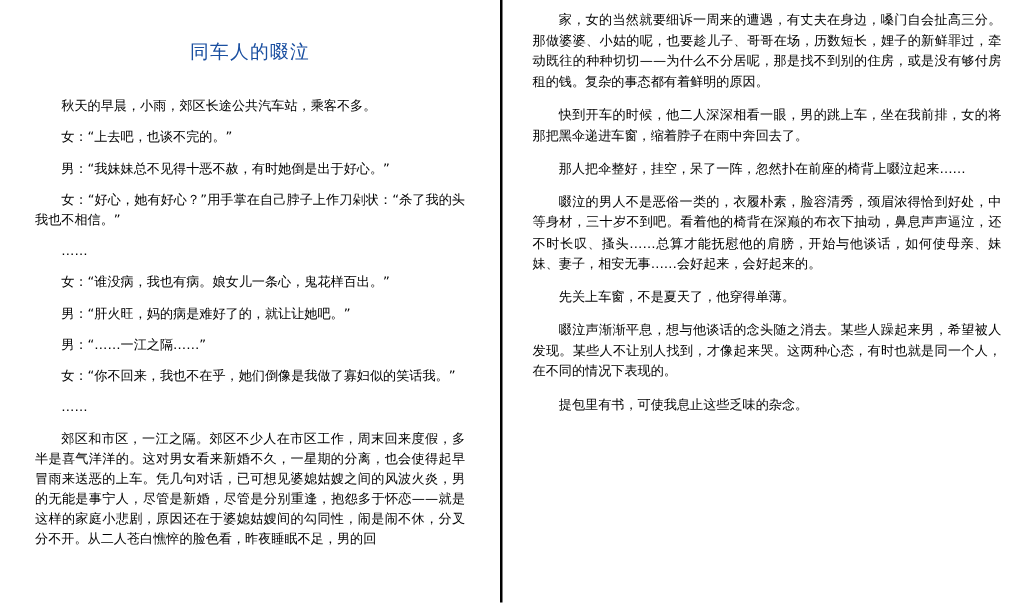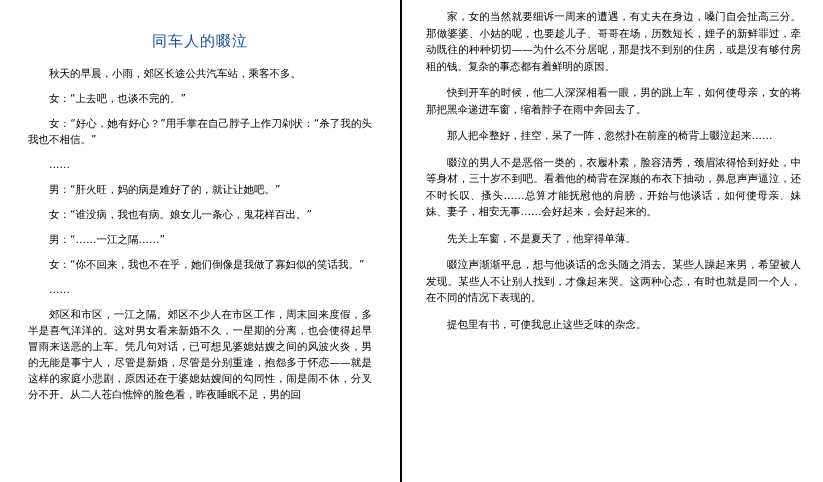--- a/index.html
+++ b/index.html
@@ -38,21 +38,21 @@
   }
   .col-right {
     width: 421px;
     padding: 8px 22px 0 24px;
   }
   .doc-title {
     text-align: center;
     font-size: 15px;
     color: #1a4fa0;
     font-weight: normal;
-    margin: 18px 0 14px 0;
+    margin: 18px 0 26px 0;
     letter-spacing: 1px;
     font-family: "DejaVu Sans", "Liberation Sans", sans-serif;
   }
   p.para {
     margin: 0 0 9px 0;
     font-size: 10.5px;
     line-height: 16px;
     text-align: justify;
     text-indent: 21px;
     color: #000000;
@@ -64,35 +64,36 @@
 </style>
 </head>
 <body>
 
 <div class="page">
 
   <div class="column col-left">
     <h1 class="doc-title">同车人的啜泣</h1>
     <p class="para">秋天的早晨，小雨，郊区长途公共汽车站，乘客不多。</p>
     <p class="para">女：“上去吧，也谈不完的。”</p>
+    <p class="para">男：“我妹妹总不见得十恶不赦，有时她倒是出于好心。”</p>
     <p class="para">女：“好心，她有好心？”用手掌在自己脖子上作刀剁状：“杀了我的头我也不相信。”</p>
     <p class="para">……</p>
+    <p class="para">女：“谁没病，我也有病。娘女儿一条心，鬼花样百出。”</p>
     <p class="para">男：“肝火旺，妈的病是难好了的，就让让她吧。”</p>
-    <p class="para">女：“谁没病，我也有病。娘女儿一条心，鬼花样百出。”</p>
     <p class="para">男：“……一江之隔……”</p>
     <p class="para">女：“你不回来，我也不在乎，她们倒像是我做了寡妇似的笑话我。”</p>
     <p class="para">……</p>
     <p class="para">郊区和市区，一江之隔。郊区不少人在市区工作，周末回来度假，多半是喜气洋洋的。这对男女看来新婚不久，一星期的分离，也会使得起早冒雨来送恶的上车。凭几句对话，已可想见婆媳姑嫂之间的风波火炎，男的无能是事宁人，尽管是新婚，尽管是分别重逢，抱怨多于怀恋——就是这样的家庭小悲剧，原因还在于婆媳姑嫂间的勾同性，闹是闹不休，分叉分不开。从二人苍白憔悴的脸色看，昨夜睡眠不足，男的回</p>
   </div>
 
   <div class="col-divider"></div>
 
   <div class="column col-right">
     <p class="para">家，女的当然就要细诉一周来的遭遇，有丈夫在身边，嗓门自会扯高三分。那做婆婆、小姑的呢，也要趁儿子、哥哥在场，历数短长，娌子的新鲜罪过，牵动既往的种种切切——为什么不分居呢，那是找不到别的住房，或是没有够付房租的钱。复杂的事态都有着鲜明的原因。</p>
-    <p class="para">快到开车的时候，他二人深深相看一眼，男的跳上车，如何使母亲，女的将那把黑伞递进车窗，缩着脖子在雨中奔回去了。</p>
+    <p class="para">快到开车的时候，他二人深深相看一眼，男的跳上车，坐在我前排，女的将那把黑伞递进车窗，缩着脖子在雨中奔回去了。</p>
     <p class="para">那人把伞整好，挂空，呆了一阵，忽然扑在前座的椅背上啜泣起来……</p>
     <p class="para">啜泣的男人不是恶俗一类的，衣履朴素，脸容清秀，颈眉浓得恰到好处，中等身材，三十岁不到吧。看着他的椅背在深巅的布衣下抽动，鼻息声声逼泣，还不时长叹、搔头……总算才能抚慰他的肩膀，开始与他谈话，如何使母亲、妹妹、妻子，相安无事……会好起来，会好起来的。</p>
     <p class="para">先关上车窗，不是夏天了，他穿得单薄。</p>
     <p class="para">啜泣声渐渐平息，想与他谈话的念头随之消去。某些人躁起来男，希望被人发现。某些人不让别人找到，才像起来哭。这两种心态，有时也就是同一个人，在不同的情况下表现的。</p>
     <p class="para">提包里有书，可使我息止这些乏味的杂念。</p>
 
   </div>
 
 </div>
 

